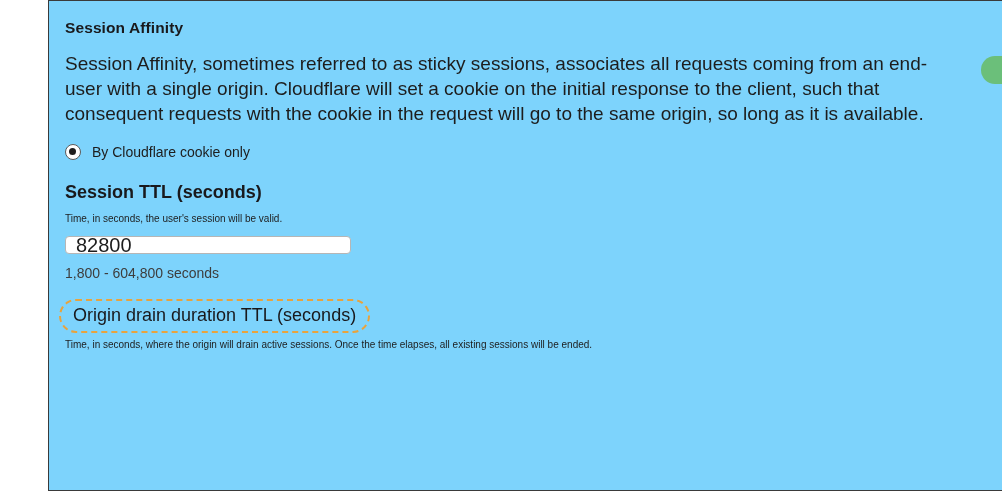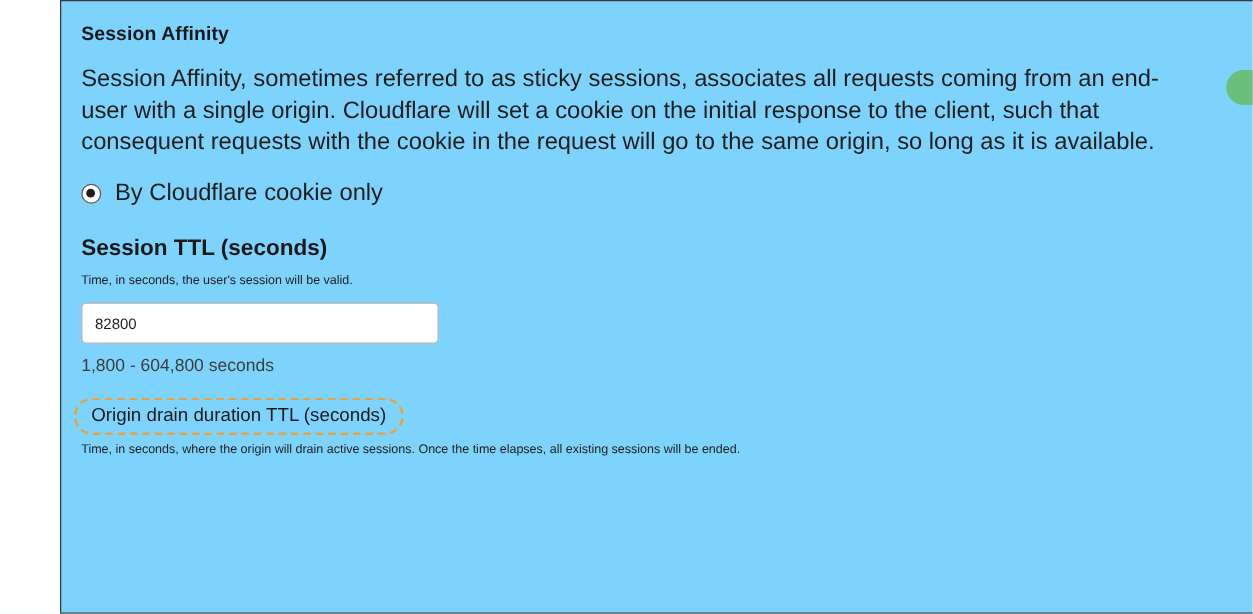--- a/index.html
+++ b/index.html
@@ -85,51 +85,51 @@
     content: "";
     position: absolute;
     left: 3px;
     top: 3px;
     width: 7px;
     height: 7px;
     border-radius: 50%;
     background: #1d1d1d;
   }
   .radio-label {
-    font-size: 19px;
+    font-size: 14px;
     color: #1d1d1d;
   }
   .field-label {
     font-size: 18px;
     font-weight: bold;
     color: #19191c;
     margin: 22px 0 10px 0;
   }
   .field-label.highlight {
     display: inline-block;
     font-weight: normal;
-    font-size: 15px;
+    font-size: 18px;
     padding: 4px 12px 5px 12px;
     border: 2px dashed #e8a33d;
     border-radius: 22px;
     margin: 18px 0 6px -6px;
   }
   .field-help {
     font-size: 10px;
     color: #1d1d1d;
     margin: 0 0 12px 0;
   }
   .text-input {
     width: 286px;
-    height: 33px;
+    height: 18px;
     border: 1px solid #b6b6b6;
     border-radius: 4px;
     background: #ffffff;
     font-family: "Liberation Sans", sans-serif;
-    font-size: 12px;
+    font-size: 20px;
     color: #1d1d1d;
     padding: 0 10px;
     box-sizing: border-box;
     outline: none;
   }
   .range-hint {
     font-size: 14px;
     color: #3d3d3d;
     margin: 9px 0 0 0;
   }

